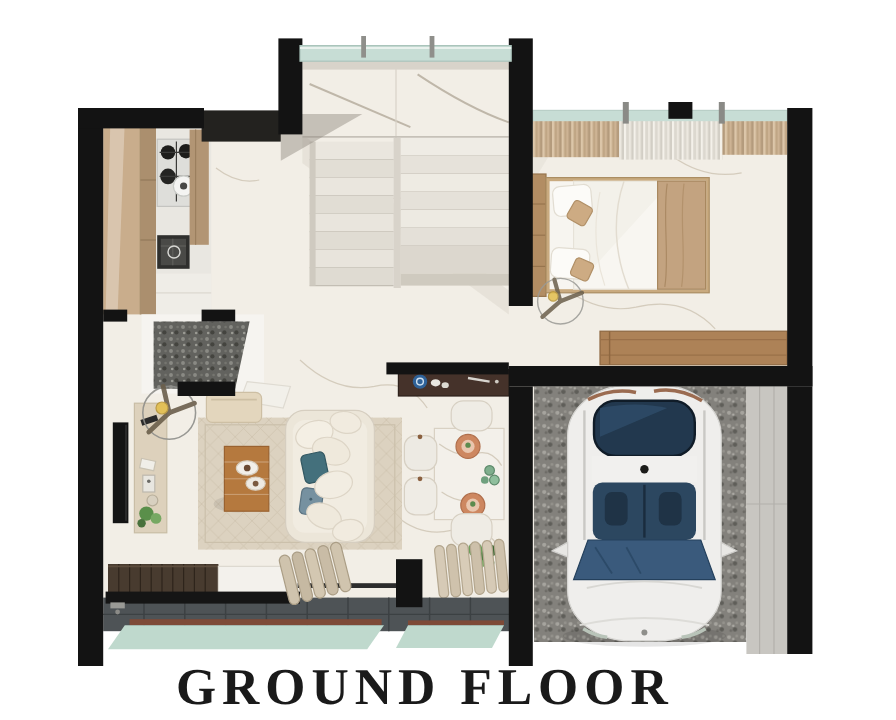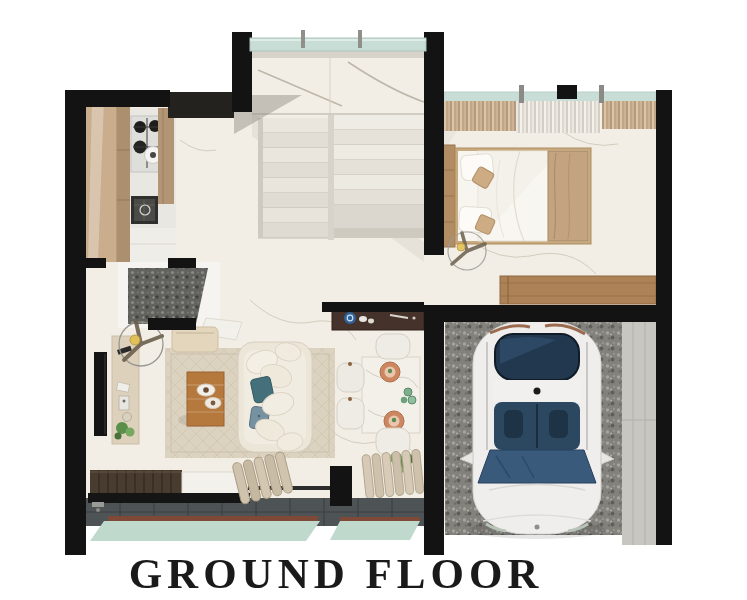--- a/index.html
+++ b/index.html
@@ -1,18 +1,18 @@
 <!DOCTYPE html>
 <html style="--bg: #ffffff; --wall: #131313; --marble: #f2eee6; --veinc: #cfc5b5; --glass: #c7ddd5; --cabinet: #c9ad8c; --wood: #b5793e; --rug: #dcd2c0; --sofa: #ece6d9; --tile: #4e5356; --pool: #bfd9cd; --pebble: #83817c; --carbody: #efeeec; --carglass: #2c4760; --throw: #c3a380; --sideboard: #45322a; --concrete: #c8c6c1; --plate: #cd8760; --plant: #5a8f4a; --title: #1a1a1a;"><head>
 <meta charset="utf-8">
 <style>
   html,body{margin:0;padding:0;background:#ffffff;}
   .stage{
     position:relative;width:672px;height:600px;background:var(--bg,#ffffff);
-    overflow:hidden;font-family:"Liberation Serif",serif;
+    overflow:hidden;font-family:"Liberation Serif",serif;padding-left:36px;
   }
   .plan-svg{position:absolute;left:0;top:0;}
   .floor-title{
     position:absolute;left:0;right:0;top:550px;height:48px;
     text-align:center;font-family:"Liberation Serif",serif;
     font-size:43px;font-weight:bold;letter-spacing:5px;
     color:var(--title,#1a1a1a);line-height:48px;user-select:none;
   }
   
   .c-wall{fill:var(--wall,#131313)}

